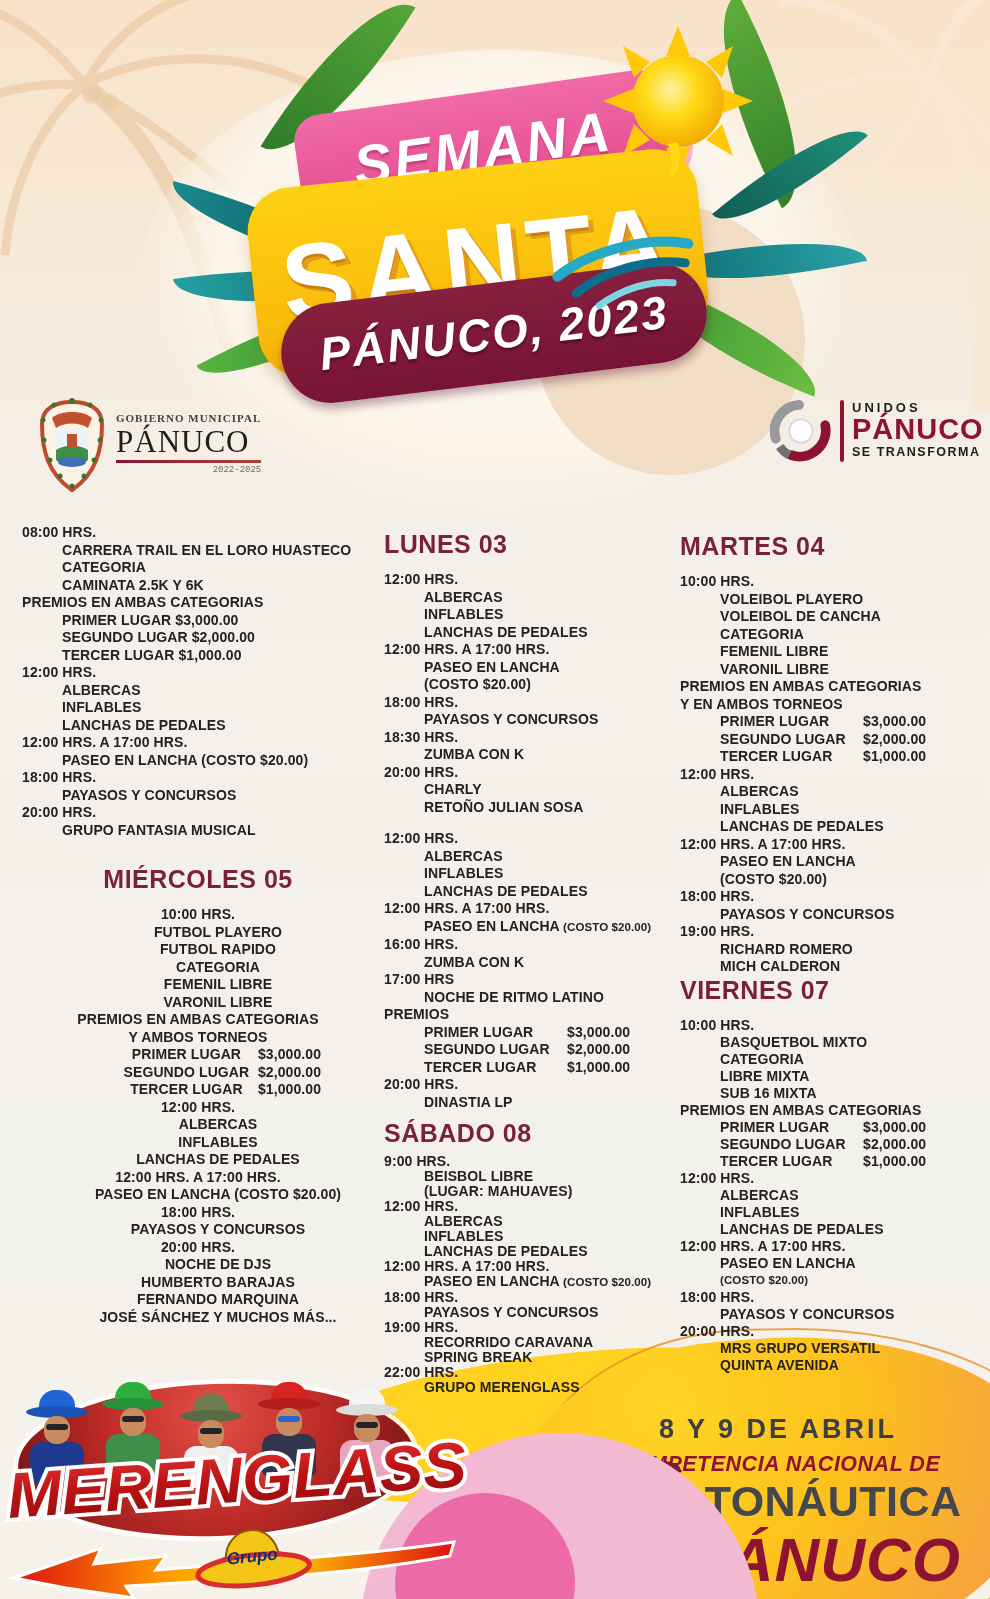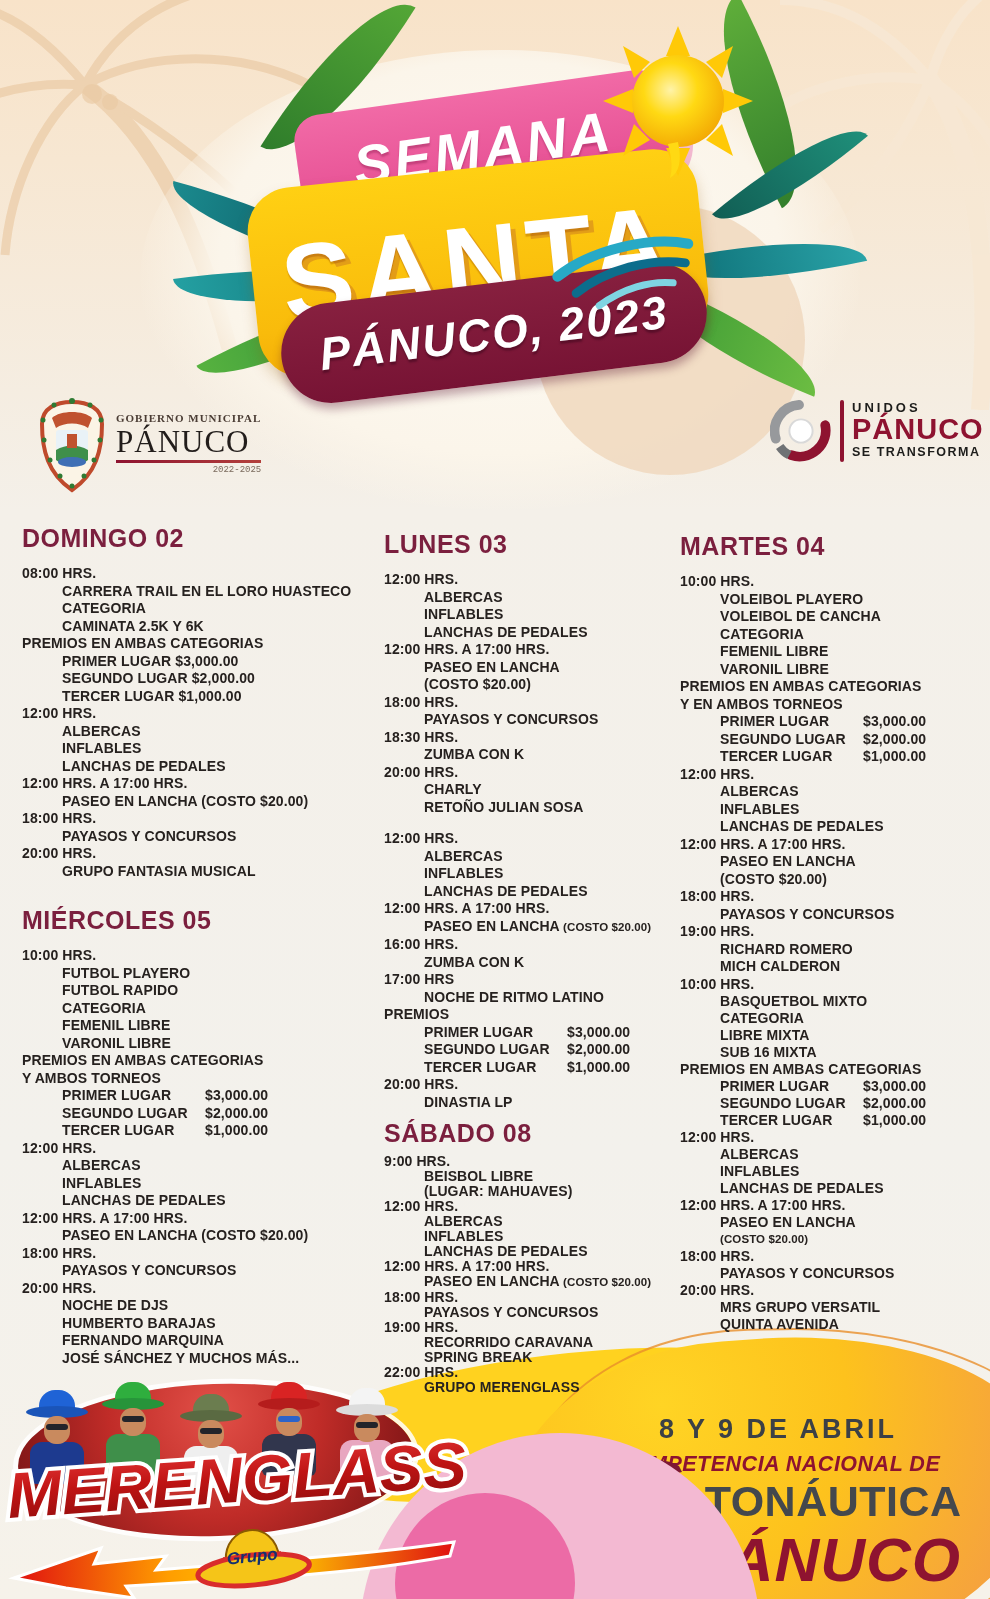--- a/index.html
+++ b/index.html
@@ -53,21 +53,21 @@
   .col{position:absolute;z-index:30;}
   .col-1{left:22px;top:524px;width:352px;}
   .col-2{left:384px;top:530px;width:300px;}
   .col-3{left:680px;top:532px;width:305px;}
   .day{font-size:25px;font-weight:800;color:#7b1f3e;letter-spacing:.5px;margin:0 0 12px 0;}
   .line{font-size:14px;font-weight:700;color:#26211f;line-height:17.5px;letter-spacing:.1px;white-space:nowrap;}
   .line.ind{padding-left:40px;}
   .line .small{font-size:11.5px;}
   .line.smallline{font-size:11.5px;}
   .line.prize .lbl{display:inline-block;min-width:143px;}
-  .col-1 .day-section + .day-section{margin-top:26px;}
+  .col-1 .day-section + .day-section{margin-top:26px;text-align:center;}
   .col-2 .day-section + .day-section{margin-top:14px;}
   .col-2 .day-section:nth-child(3){margin-top:8px;}
   .col-2 .day-section:nth-child(3) .day{margin-bottom:6px;}
   .col-2 .day-section:nth-child(3) .line{line-height:15px;}
   .col-3 .day-section:nth-child(2) .line{line-height:17px;}
   
   .bottom-yellow{position:absolute;left:275px;top:1355px;width:560px;height:140px;border-radius:50%;
     background:#ffd21f;transform:rotate(-7deg);z-index:18;}
   .merenglass{position:absolute;left:0;top:1378px;width:480px;height:221px;z-index:22;}
   .mg-pink-big{position:absolute;left:360px;top:55px;width:400px;height:400px;border-radius:50%;background:#f3b9d2;z-index:0;}
@@ -222,21 +222,20 @@
     <div class="unidos-bar"></div>
     <div>
       <div class="unidos-top">UNIDOS</div>
       <div class="unidos-big">PÁNUCO</div>
       <div class="unidos-bottom">SE TRANSFORMA</div>
     </div>
   </div>
 
   <div class="col col-1">
       <section class="day-section">
-        <h2 class="day">DOMINGO 02</h2>
         <div class="line">08:00 HRS.</div>
         <div class="line ind">CARRERA TRAIL EN EL LORO HUASTECO</div>
         <div class="line ind">CATEGORIA</div>
         <div class="line ind">CAMINATA 2.5K Y 6K</div>
         <div class="line">PREMIOS EN AMBAS CATEGORIAS</div>
         <div class="line ind">PRIMER LUGAR $3,000.00</div>
         <div class="line ind">SEGUNDO LUGAR $2,000.00</div>
         <div class="line ind">TERCER LUGAR $1,000.00</div>
         <div class="line">12:00 HRS.</div>
         <div class="line ind">ALBERCAS</div>
@@ -354,20 +353,21 @@
         <div class="line">12:00 HRS. A 17:00 HRS.</div>
         <div class="line ind">PASEO EN LANCHA</div>
         <div class="line ind">(COSTO $20.00)</div>
         <div class="line">18:00 HRS.</div>
         <div class="line ind">PAYASOS Y CONCURSOS</div>
         <div class="line">19:00 HRS.</div>
         <div class="line ind">RICHARD ROMERO</div>
         <div class="line ind">MICH CALDERON</div>
       </section>
       <section class="day-section">
+        <h2 class="day">VIERNES 07</h2>
         <div class="line">10:00 HRS.</div>
         <div class="line ind">BASQUETBOL MIXTO</div>
         <div class="line ind">CATEGORIA</div>
         <div class="line ind">LIBRE MIXTA</div>
         <div class="line ind">SUB 16 MIXTA</div>
         <div class="line">PREMIOS EN AMBAS CATEGORIAS</div>
         <div class="line ind prize"><span class="lbl">PRIMER LUGAR</span><span class="amt">$3,000.00</span></div>
         <div class="line ind prize"><span class="lbl">SEGUNDO LUGAR</span><span class="amt">$2,000.00</span></div>
         <div class="line ind prize"><span class="lbl">TERCER LUGAR</span><span class="amt">$1,000.00</span></div>
         <div class="line">12:00 HRS.</div>

